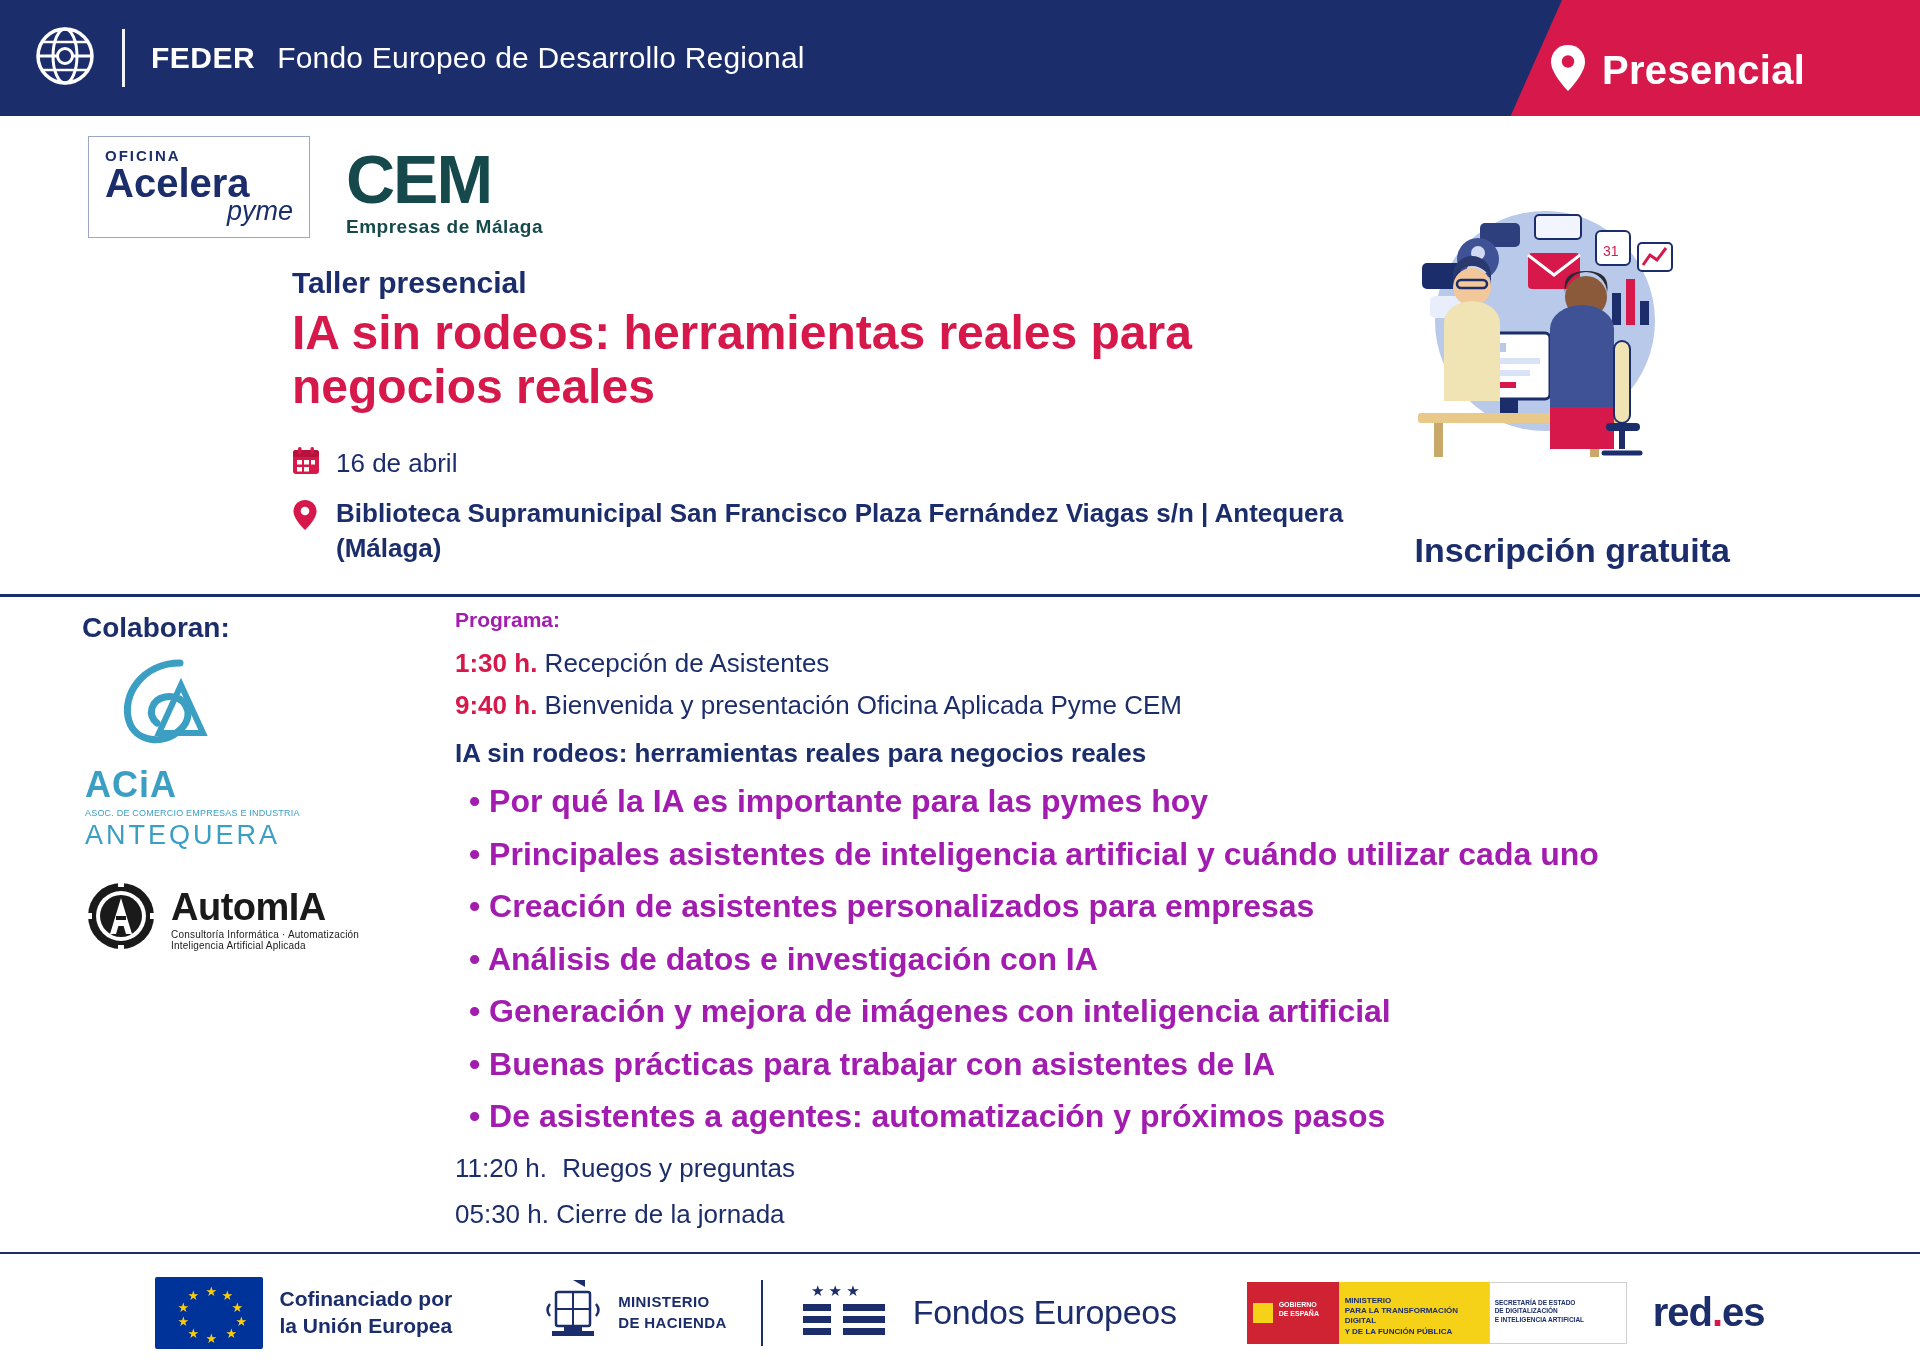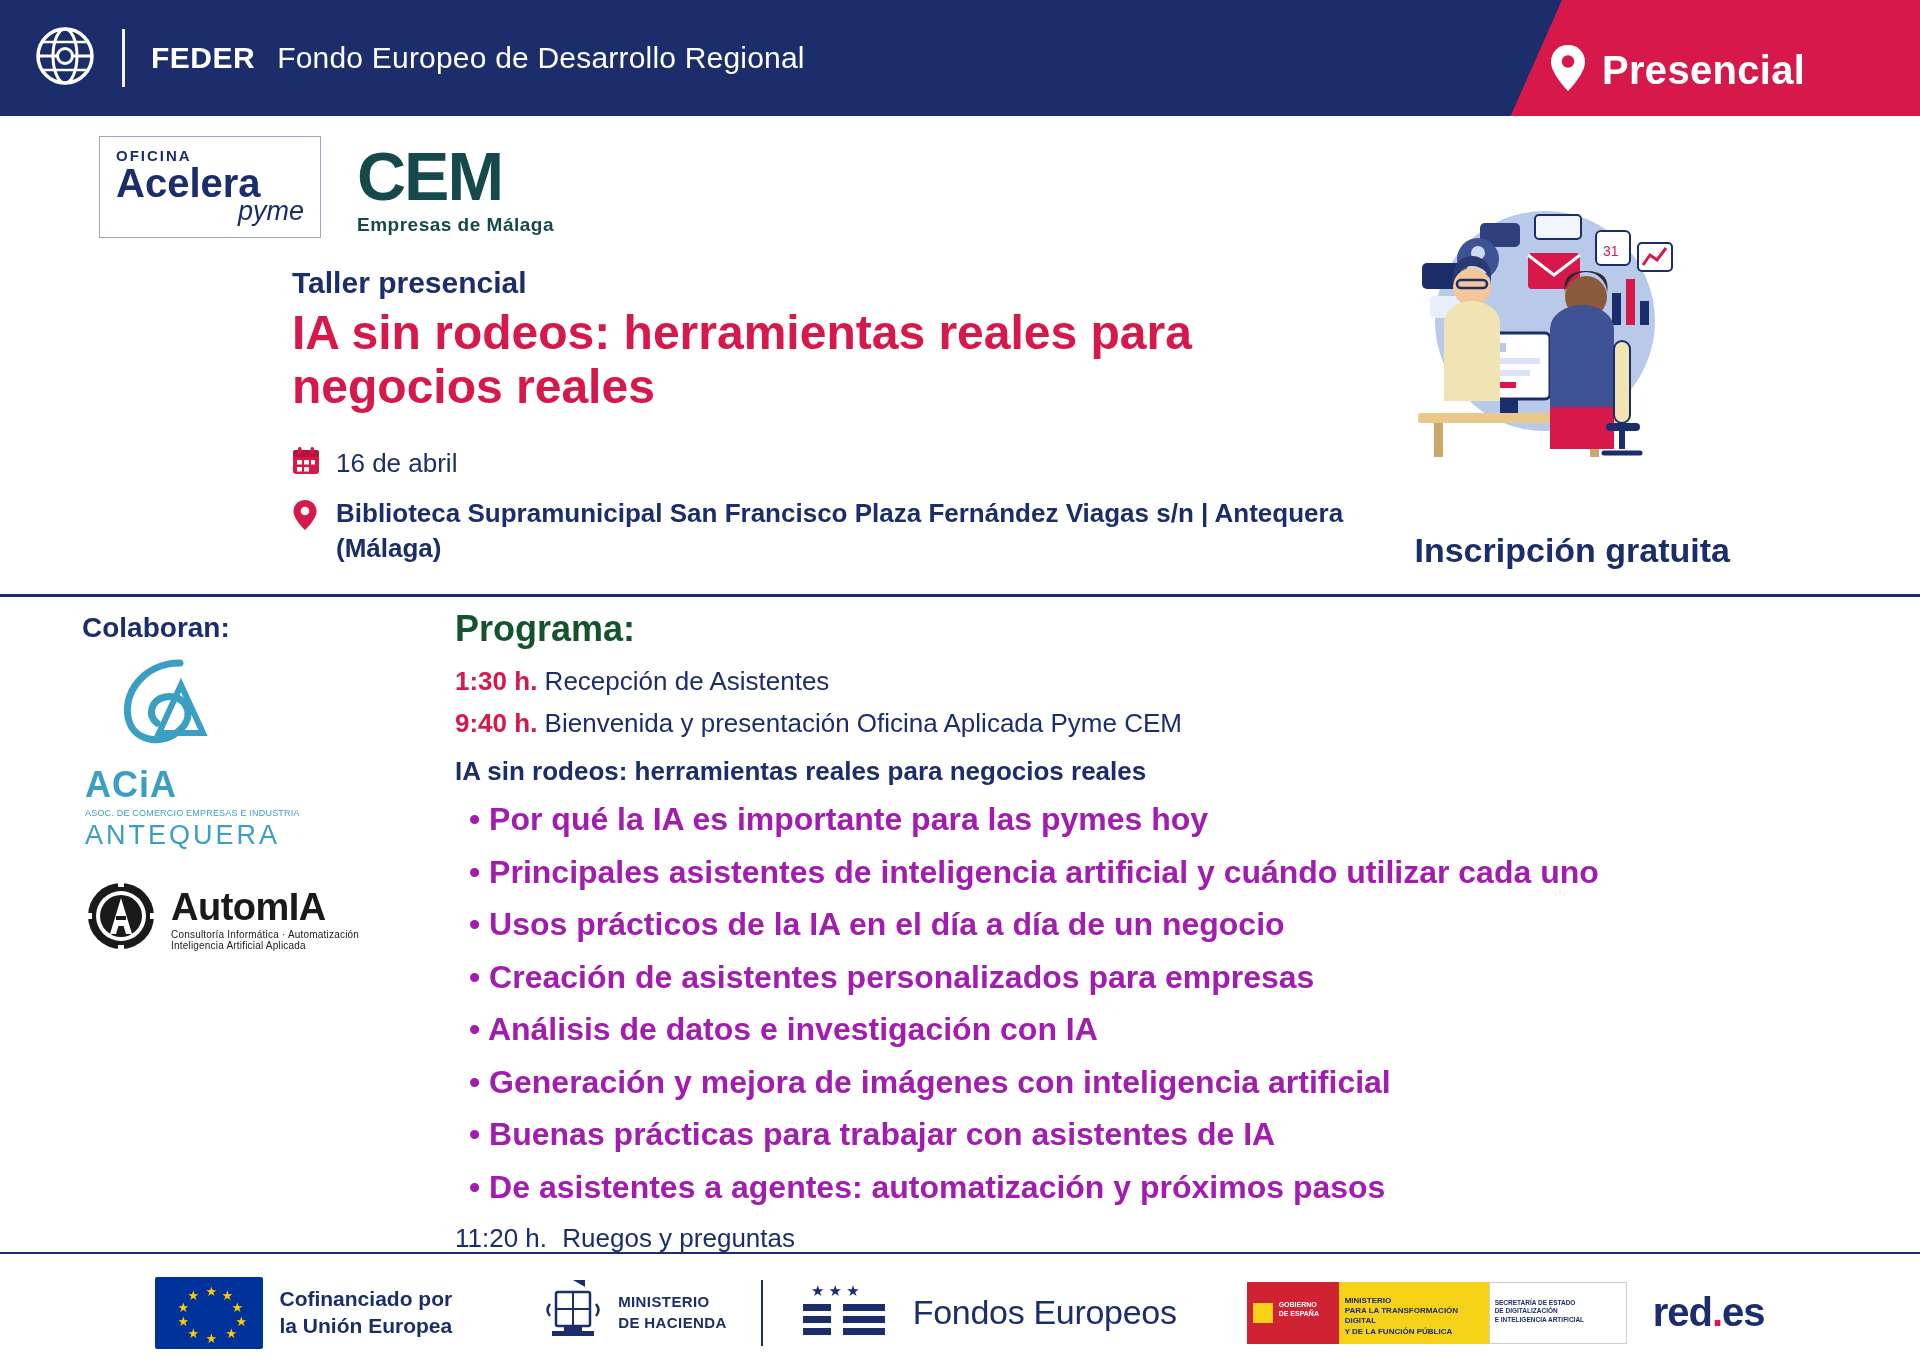--- a/index.html
+++ b/index.html
@@ -37,21 +37,21 @@
     display: flex; align-items: center; justify-content: flex-start;
     padding-left: 48px;
   }
   .presencial-label {
     color: #ffffff; font-size: 40px; font-weight: bold; letter-spacing: .3px; margin-left: 14px;
   }
 
   
   .header-area { position: absolute; top: 116px; left: 0; width: 1920px; height: 481px; background: #fff; }
 
-  .logos-row { position: absolute; top: 20px; left: 63px; display: flex; align-items: center; padding-left: 36px; }
+  .logos-row { position: absolute; top: 20px; left: 52px; display: flex; align-items: flex-end; padding-left: 36px; }
   .acelera-box {
     border: 1.5px solid #9aa6c4; padding: 10px 16px 12px 16px; width: 222px; background: #fff;
   }
   .acelera-oficina { font-size: 15px; font-weight: bold; color: #1b2d6b; letter-spacing: 2px; }
   .acelera-main { font-size: 40px; font-weight: bold; color: #1b2d6b; line-height: 0.95; }
   .acelera-pyme { font-size: 27px; font-style: italic; color: #1b2d6b; text-align: right; line-height: 1; margin-top:-4px;}
   .cem-block { margin-left: 36px; margin-top: 8px; }
   .cem-text { font-size: 68px; font-weight: bold; color: #15494c; letter-spacing: -2px; line-height: .9; }
   .cem-sub { font-size: 19px; font-weight: bold; color: #15494c; letter-spacing: .5px; margin-top: 6px; }
 
@@ -83,21 +83,21 @@
   .acia-ant { font-size: 27px; color: #3b9fc4; letter-spacing: 3px; margin-top: 2px;}
 
   .automia-logo { position: absolute; top: 880px; left: 85px; display: flex; align-items: center; }
   .automia-text { font-size: 38px; font-weight: bold; color: #1a1a1a; margin-left: 14px; letter-spacing:-.5px;}
   .automia-sub1 { font-size: 10px; color: #1a1a1a; letter-spacing: .2px; }
   .automia-sub2 { font-size: 10px; color: #1a1a1a; letter-spacing: .2px; }
 
   .programa {
     position: absolute; top: 608px; left: 455px; width: 1420px;
   }
-  .programa-title { font-size: 36px; font-weight: bold; color: #14532d; margin-bottom: 10px; }
+  .programa-title { font-size: 21px; font-weight: bold; color: #a21caf; margin-bottom: 10px; }
   .sched-row { font-size: 26px; color: #1b2d6b; line-height: 1.62; }
   .sched-row .hour { font-weight: bold; color: #d6194a; }
   .sched-row .desc { font-weight: normal; color: #1b2d6b; }
   .session-title { font-size: 26px; font-weight: bold; color: #1b2d6b; margin-top: 12px; margin-bottom: 6px;}
   .bullet { font-size: 32px; color: #a21caf; line-height: 1.64; padding-left: 14px; font-weight: bold; }
   .tail-row { font-size: 26px; color: #1b2d6b; line-height: 1.62; margin-top: 4px;}
 
   
   .footer-line { position: absolute; top: 1252px; left: 0; width: 1920px; height: 2px; background: #1b2d6b; }
   .footer {
@@ -302,21 +302,20 @@
     </div>
     <div class="sched-row">
       <span class="hour">9:40 h.</span>
       <span class="desc">Bienvenida y presentación Oficina Aplicada Pyme CEM</span>
     </div>
 
     <div class="session-title">IA sin rodeos: herramientas reales para negocios reales</div>
 
     <div class="bullet">• Por qué la IA es importante para las pymes hoy</div>
     <div class="bullet">• Principales asistentes de inteligencia artificial y cuándo utilizar cada uno</div>
-    <div class="bullet">• Usos prácticos de la IA en el día a día de un negocio</div>
     <div class="bullet">• Creación de asistentes personalizados para empresas</div>
     <div class="bullet">• Análisis de datos e investigación con IA</div>
     <div class="bullet">• Generación y mejora de imágenes con inteligencia artificial</div>
     <div class="bullet">• Buenas prácticas para trabajar con asistentes de IA</div>
     <div class="bullet">• De asistentes a agentes: automatización y próximos pasos</div>
 
     <div class="tail-row">
       <span class="hour">11:20 h.</span>
       <span class="desc" style="margin-left:8px;">Ruegos y preguntas</span>
     </div>

